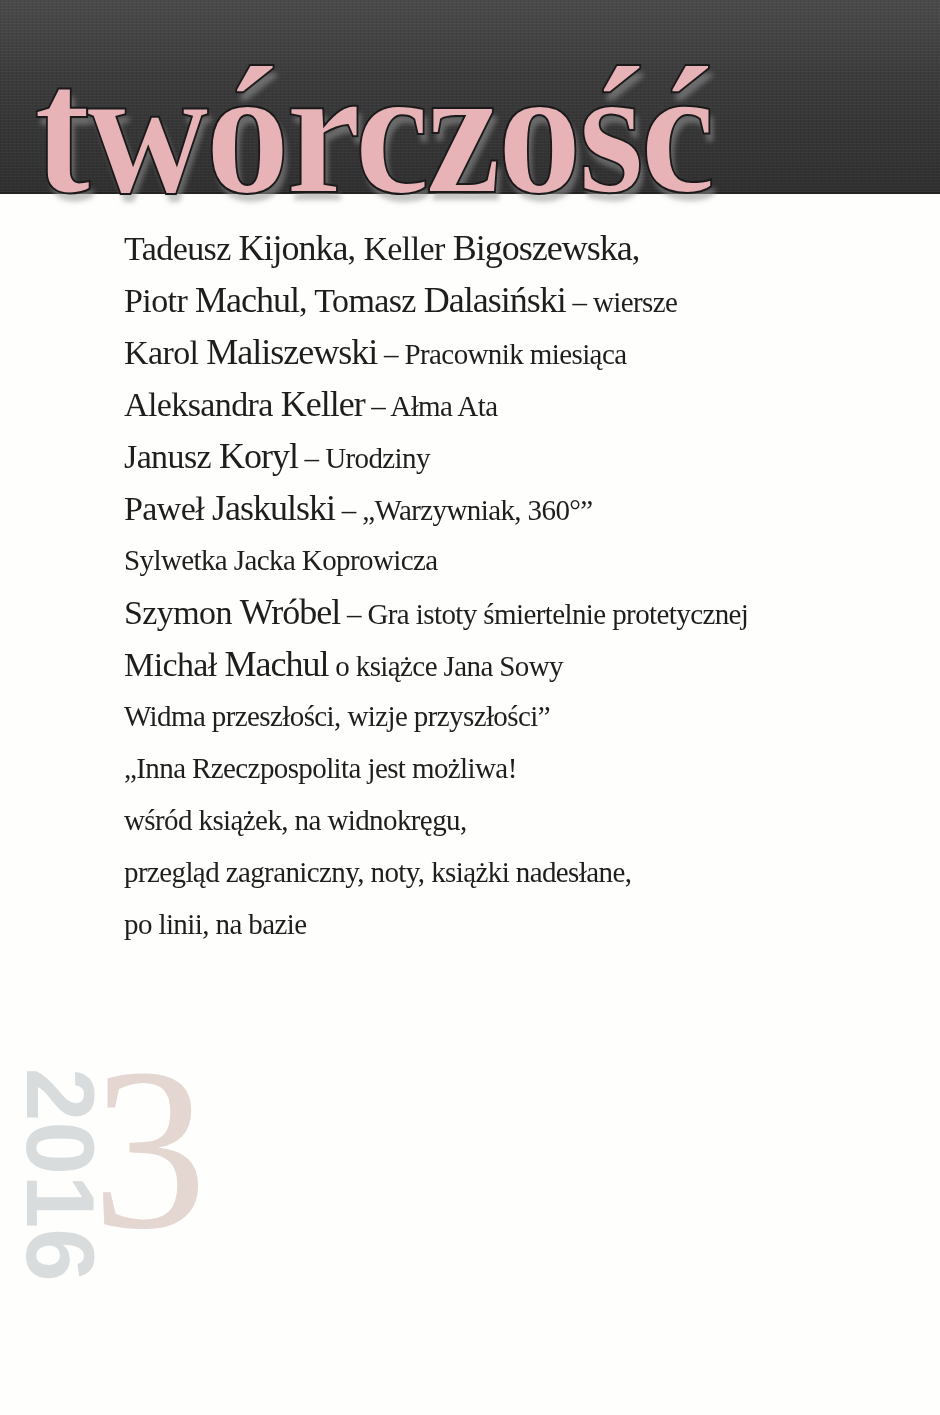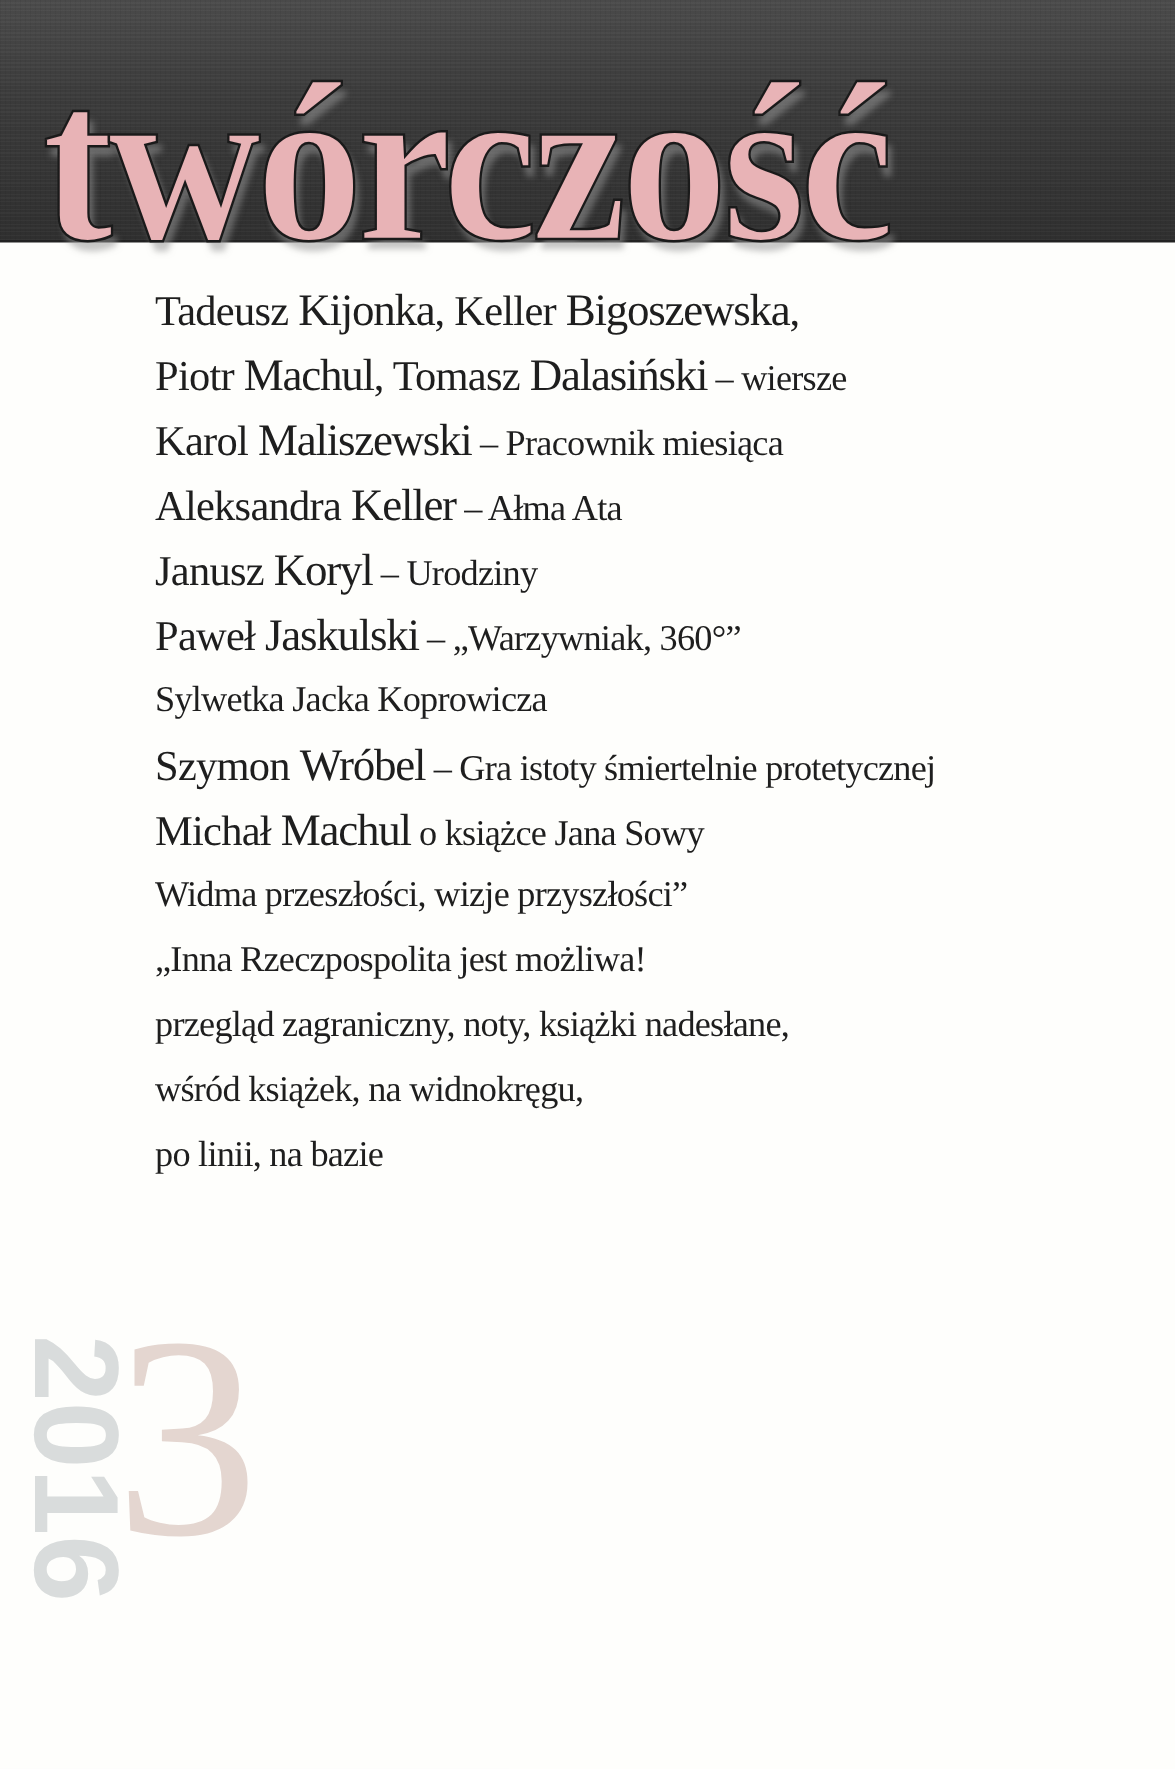--- a/index.html
+++ b/index.html
@@ -71,20 +71,20 @@
       <div class="line"><span class="first">Piotr </span><span class="surname">Machul</span><span class="first">, Tomasz </span><span class="surname">Dalasiński</span><span class="desc"> – wiersze</span></div>
       <div class="line"><span class="first">Karol </span><span class="surname">Maliszewski</span><span class="desc"> – Pracownik miesiąca</span></div>
       <div class="line"><span class="first">Aleksandra </span><span class="surname">Keller</span><span class="desc"> – Ałma Ata</span></div>
       <div class="line"><span class="first">Janusz </span><span class="surname">Koryl</span><span class="desc"> – Urodziny</span></div>
       <div class="line"><span class="first">Paweł </span><span class="surname">Jaskulski</span><span class="desc"> – „Warzywniak, 360°”</span></div>
       <div class="line"><span class="desc">Sylwetka Jacka Koprowicza</span></div>
       <div class="line"><span class="first">Szymon </span><span class="surname">Wróbel</span><span class="desc"> – Gra istoty śmiertelnie protetycznej</span></div>
       <div class="line"><span class="first">Michał </span><span class="surname">Machul</span><span class="desc"> o książce Jana Sowy</span></div>
       <div class="line"><span class="desc">Widma przeszłości, wizje przyszłości”</span></div>
       <div class="line"><span class="desc">„Inna Rzeczpospolita jest możliwa!</span></div>
+      <div class="line"><span class="desc">wśród książek, na widnokręgu,</span></div>
       <div class="line"><span class="desc">przegląd zagraniczny, noty, książki nadesłane,</span></div>
-      <div class="line"><span class="desc">wśród książek, na widnokręgu,</span></div>
       <div class="line"><span class="desc">po linii, na bazie</span></div>
     </div>
 
   <div class="issue-year">2016</div>
   <div class="issue-number">3</div>
 </div>
 
 </body></html>

